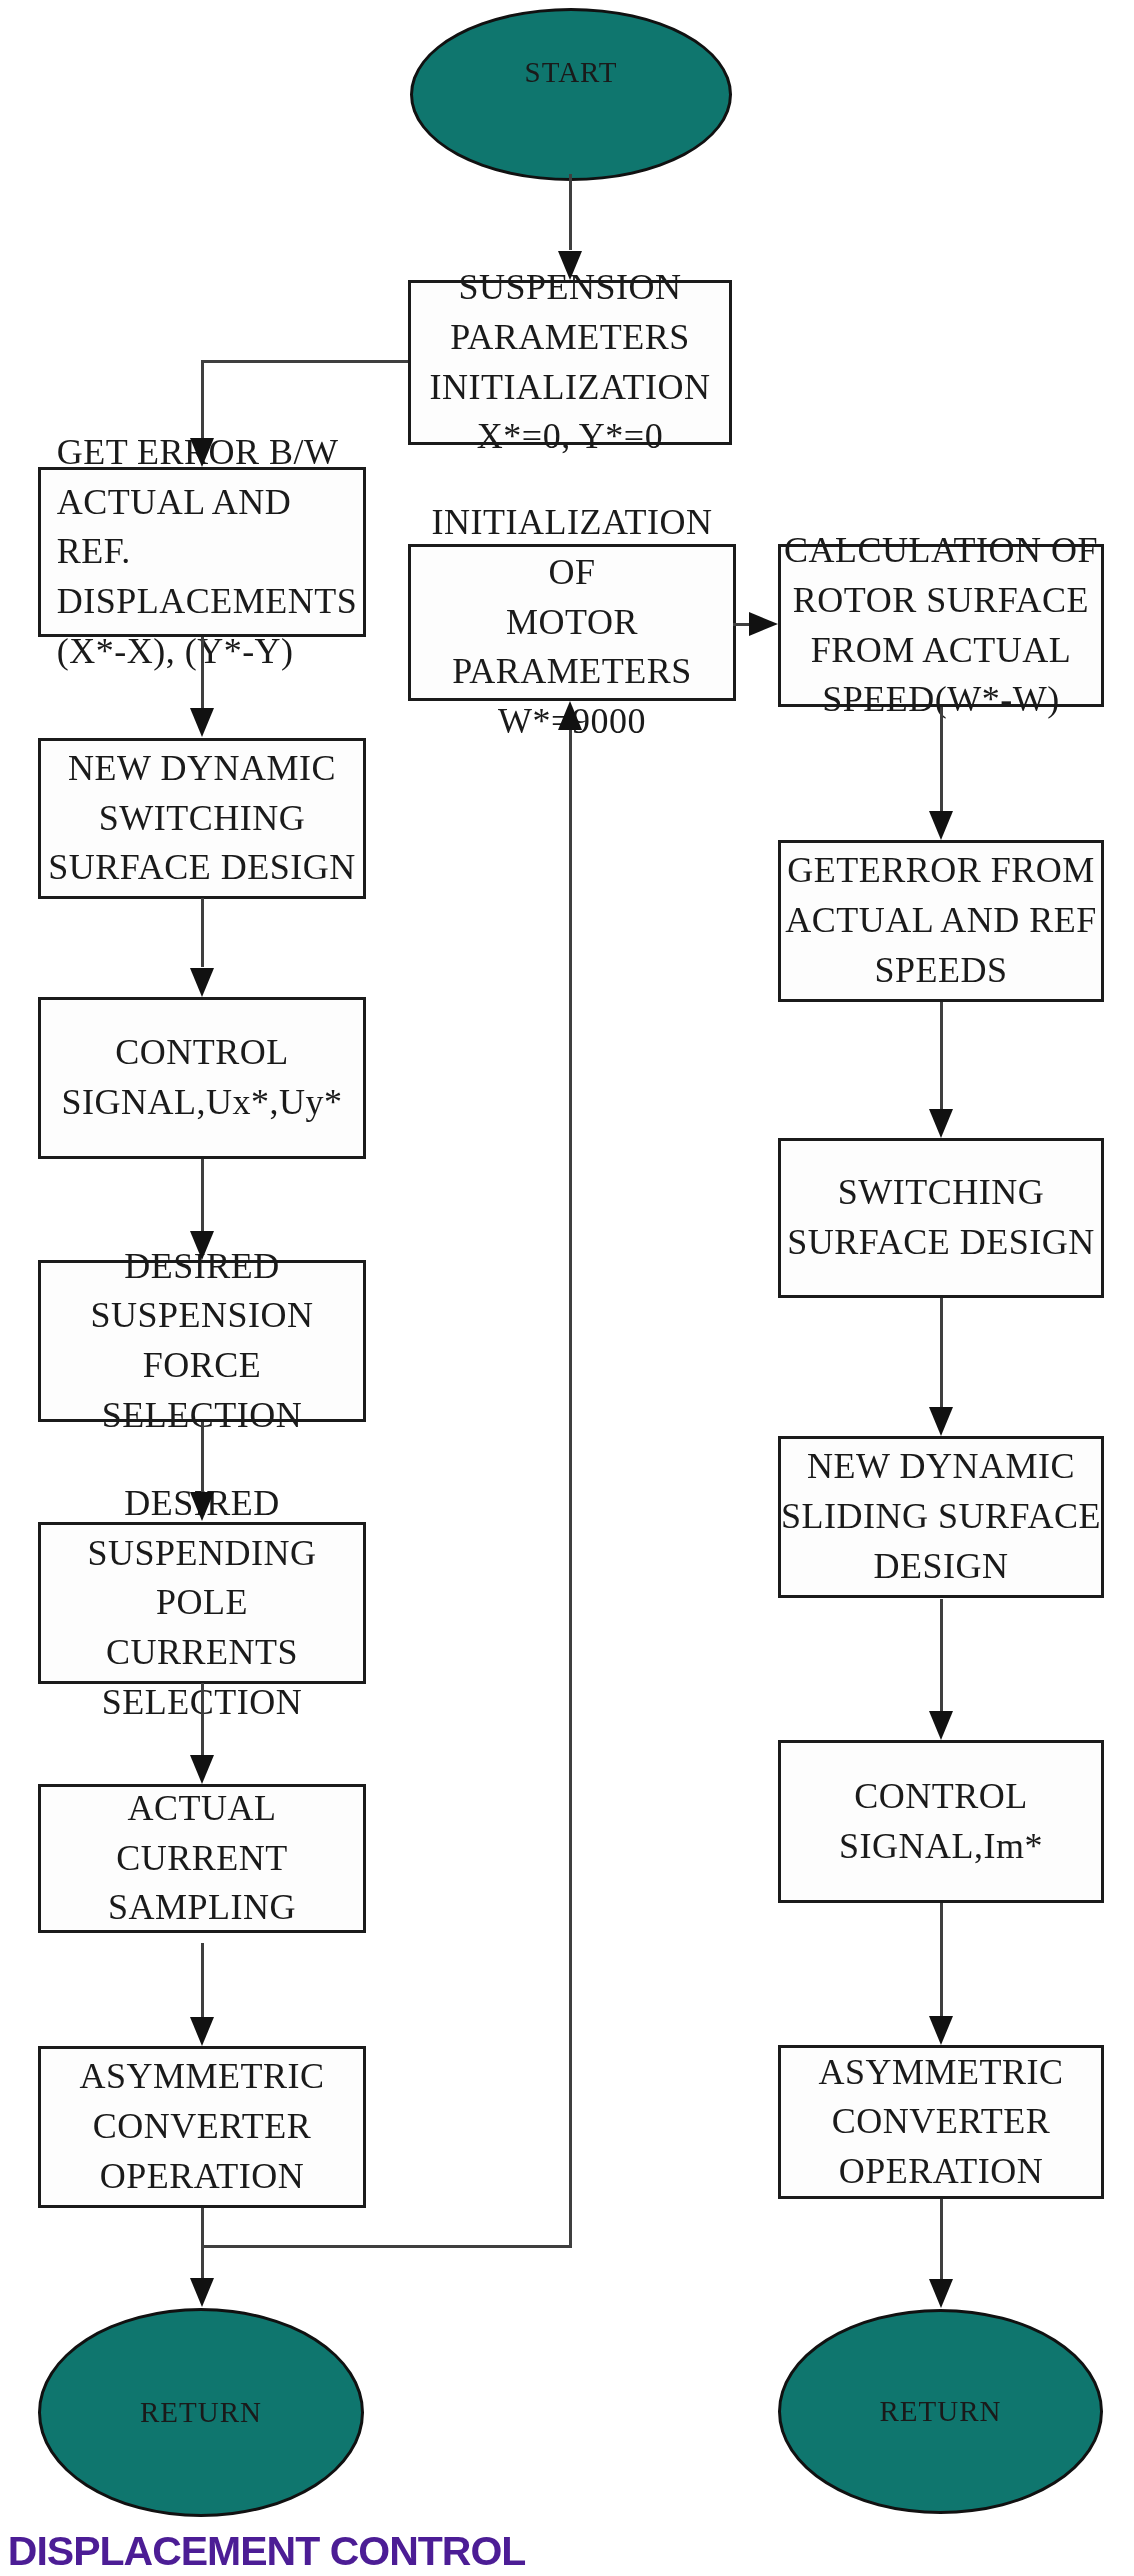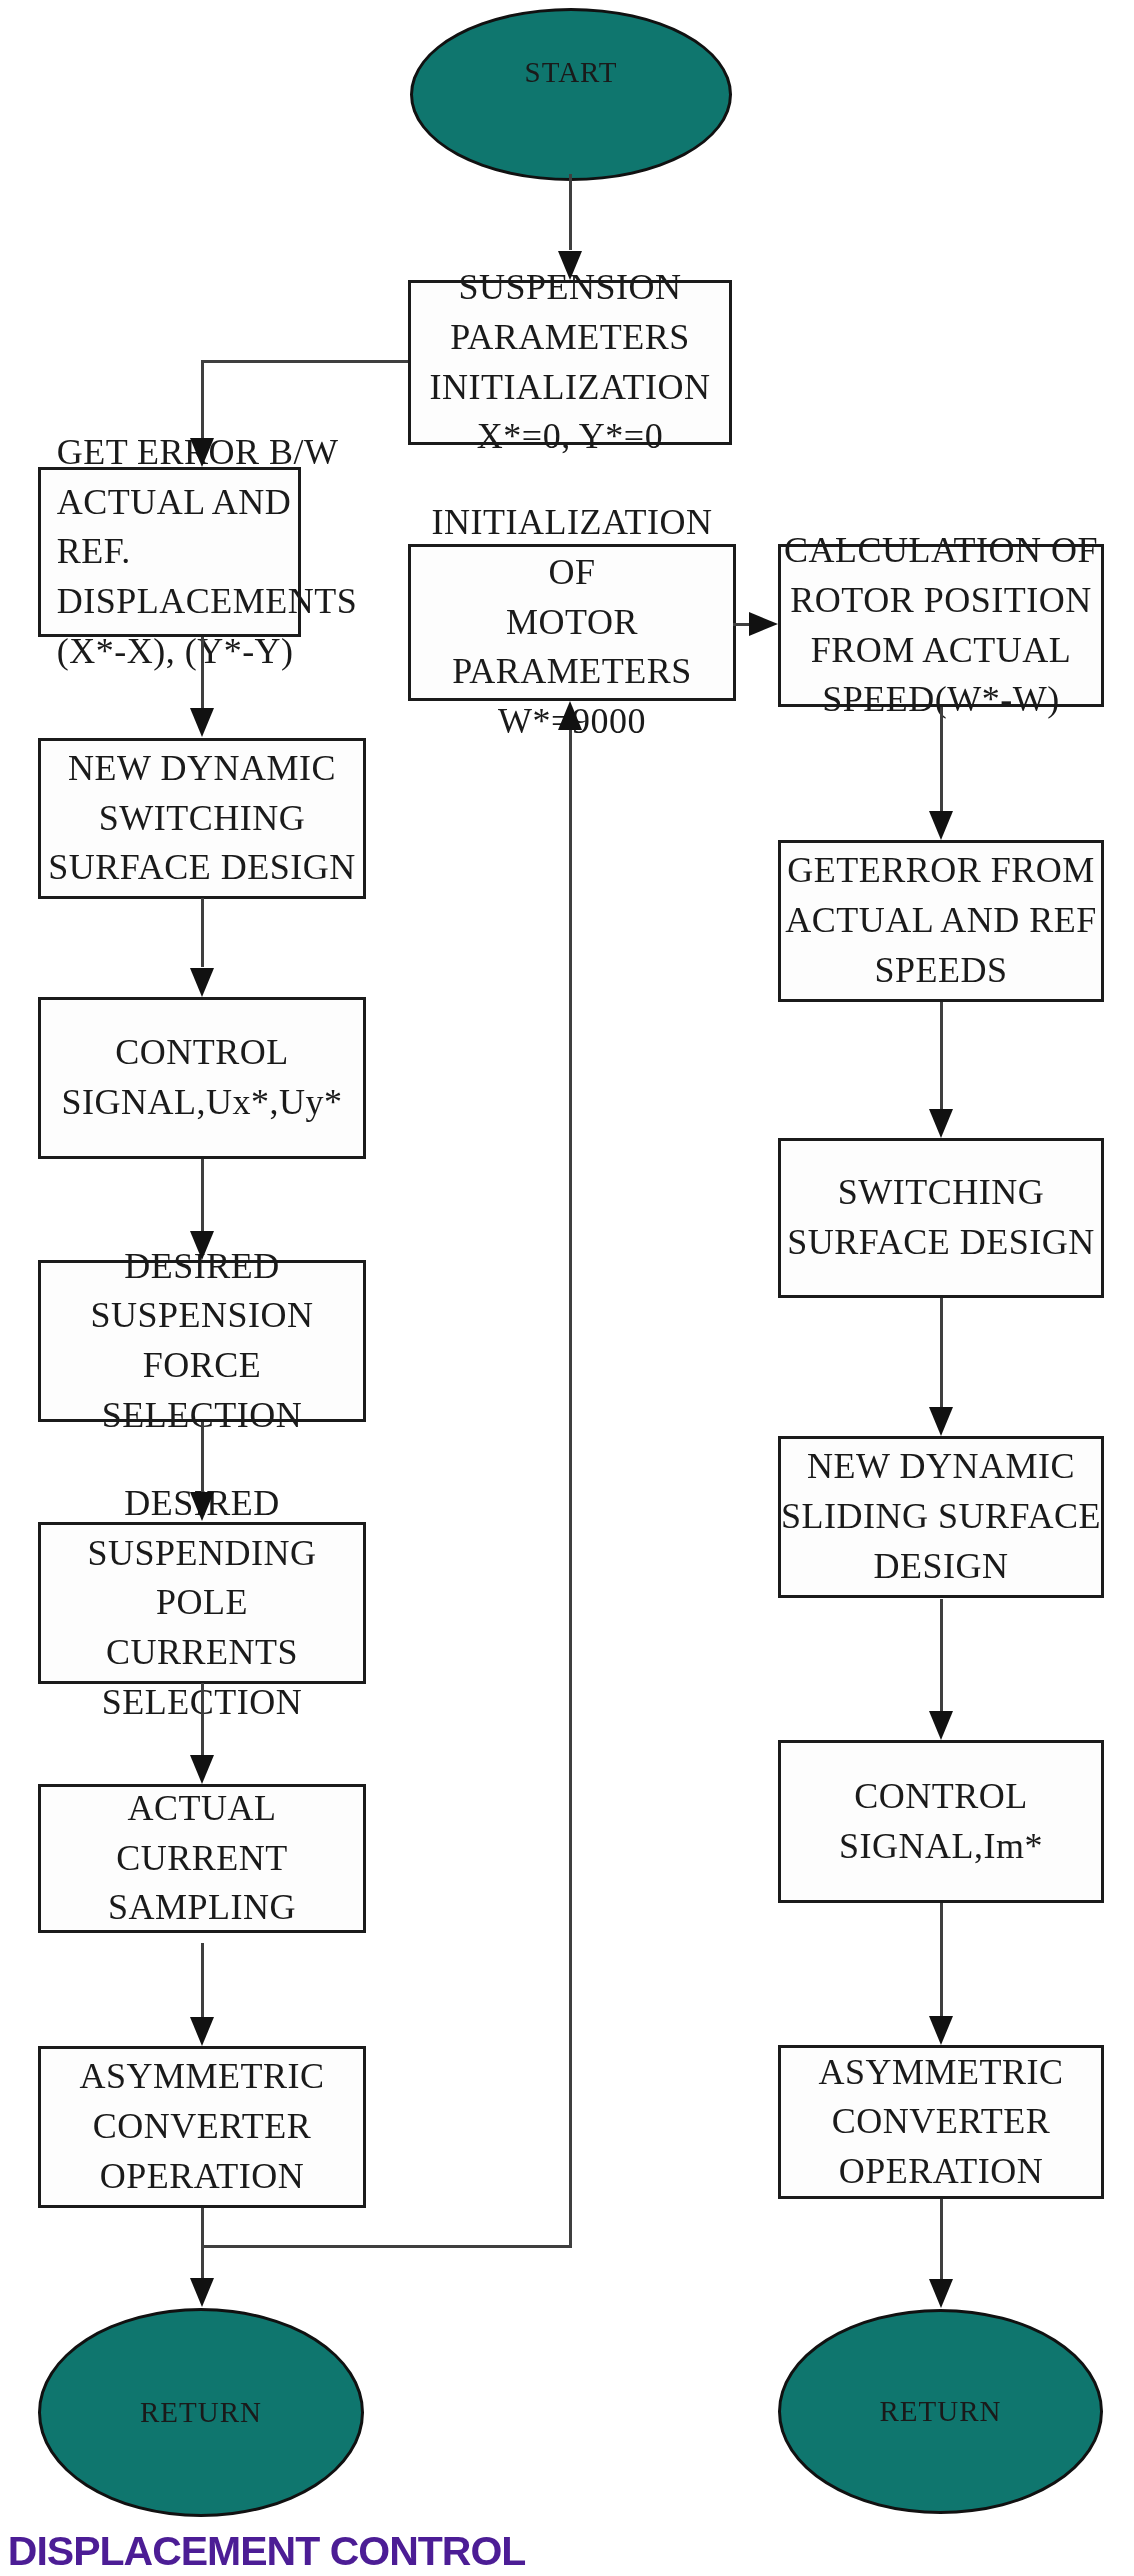--- a/index.html
+++ b/index.html
@@ -64,21 +64,21 @@
     font-size:41px;
     letter-spacing:-1px;
     text-align:center;
     color:#4c1d95;
     white-space:nowrap;
   }
   
   #n-start  {left:410px;  top:7.8px;   width:322px; height:173px;}
   #n-start .terminal-label{transform:translateY(-22px);}
   #n-susp   {left:408px;  top:280px;  width:324px; height:165px;}
-  #n-geterr {left:38px;   top:467px;  width:263px; height:170px; justify-content:flex-start; padding-left:15.7px;}
+  #n-geterr {left:38px;   top:467px;  width:328px; height:170px; justify-content:flex-start; padding-left:15.7px;}
   #n-motor  {left:408px;  top:544px; width:328px; height:157px;}
   #n-calc   {left:778px; top:544px; width:326px; height:163px;}
   #n-nds    {left:38px;   top:738px; width:328px; height:161px;}
   #n-gerr2  {left:778px; top:840px; width:326px; height:162px;}
   #n-ctrlxy {left:38px;   top:997px; width:328px; height:162px;}
   #n-switch {left:778px; top:1138px; width:326px; height:160px;}
   #n-force  {left:38px;   top:1260px; width:328px; height:162px;}
   #n-slide  {left:778px; top:1436px; width:326px; height:162px;}
   #n-pole   {left:38px;   top:1522px; width:328px; height:162px;}
   #n-ctrlim {left:778px; top:1740px; width:326px; height:163px;}
@@ -183,21 +183,21 @@
     <span class="node-label">ASYMMETRIC
 CONVERTER
 OPERATION</span>
   </div>
   <div class="ellipse" id="n-retl">
     <span class="node-label terminal-label">RETURN</span>
   </div>
 
   <div class="box" id="n-calc">
     <span class="node-label">CALCULATION OF
-ROTOR POSITION
+ROTOR SURFACE
 FROM ACTUAL
 SPEED(W*-W)</span>
   </div>
   <div class="box" id="n-gerr2">
     <span class="node-label">GETERROR FROM
 ACTUAL AND REF
 SPEEDS</span>
   </div>
   <div class="box" id="n-switch">
     <span class="node-label">SWITCHING

